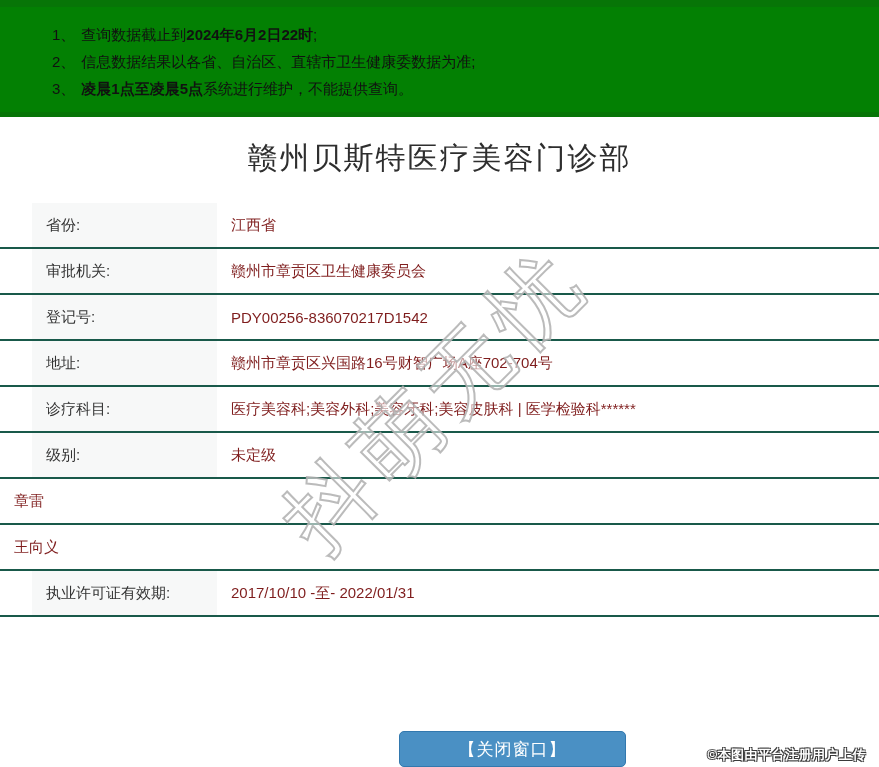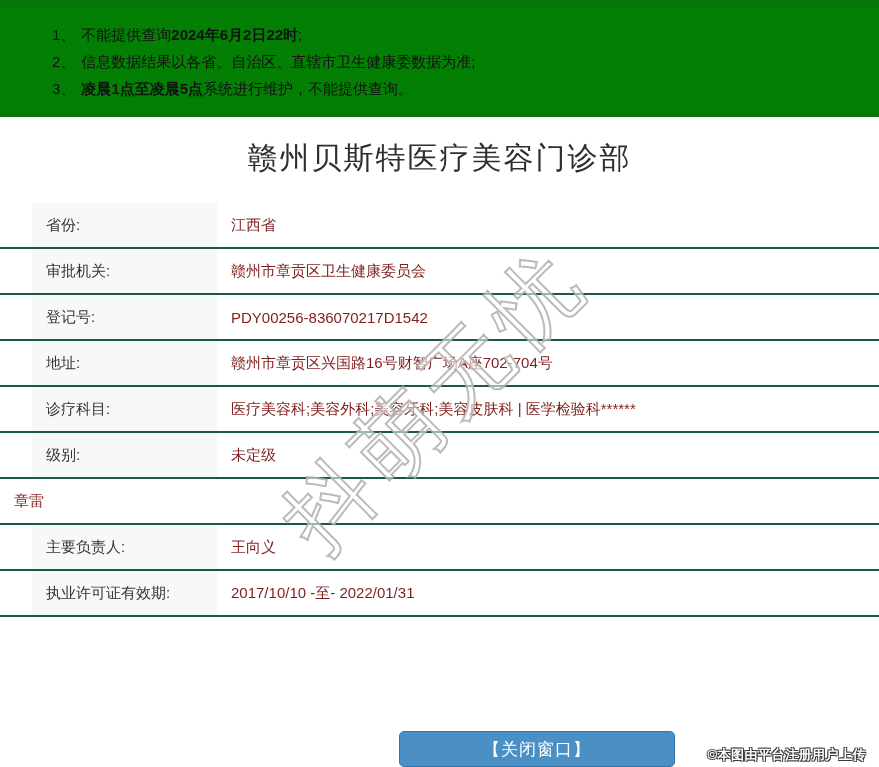--- a/index.html
+++ b/index.html
@@ -77,21 +77,21 @@
     color:rgba(255,255,255,0.55);
     -webkit-text-stroke:2px rgba(175,175,175,0.85);
     pointer-events:none;
     z-index:5;
     white-space:nowrap;
   }
   
   .close-btn{
     position:absolute;
     left:399px;top:731px;
-    width:276px;height:36px;
+    width:227px;height:36px;
     background:var(--button-blue,#4a90c4);
     border:1px solid var(--button-border,#3278ae);
     border-radius:5px;
     color:#fff;
     font-size:17px;
     display:flex;
     align-items:center;
     justify-content:center;
     cursor:pointer;
     font-family:inherit;
@@ -108,21 +108,21 @@
     text-shadow:-1px -1px 0 #3a3a3a,1px -1px 0 #3a3a3a,-1px 1px 0 #3a3a3a,1px 1px 0 #3a3a3a;
     z-index:6;
   }
 </style>
 </head>
 <body>
 
 <div class="page" style="--banner-green: #038003; --banner-edge: #077507; --separator: #19594a; --label-bg: #f7f8f8; --button-blue: #4a90c4; --button-border: #3278ae;">
 
   <div class="banner">
-      <div class="notice-line"><span class="notice-num">1、</span><span>不能提供查询</span><b>2024年6月2日22时</b><span>;</span></div>
+      <div class="notice-line"><span class="notice-num">1、</span><span>查询数据截止到</span><b>2024年6月2日22时</b><span>;</span></div>
       <div class="notice-line"><span class="notice-num">2、</span><span>信息数据结果以各省、自治区、直辖市卫生健康委数据为准;</span></div>
       <div class="notice-line"><span class="notice-num">3、</span><b>凌晨1点至凌晨5点</b><span>系统进行维护，不能提供查询。</span></div>
     </div>
 
   <div class="title">赣州贝斯特医疗美容门诊部</div>
 
   <div class="info-table">
       <div class="info-row">
         <div class="cell label">省份:</div>
         <div class="cell value">江西省</div>
@@ -144,21 +144,20 @@
         <div class="cell value">医疗美容科;美容外科;美容牙科;美容皮肤科 | 医学检验科******</div>
       </div>
       <div class="info-row">
         <div class="cell label">级别:</div>
         <div class="cell value">未定级</div>
       </div>
       <div class="info-row">
         <div class="cell value">章雷</div>
       </div>
       <div class="info-row">
-        <div class="cell label">主要负责人:</div>
         <div class="cell value">王向义</div>
       </div>
       <div class="info-row">
         <div class="cell label">执业许可证有效期:</div>
         <div class="cell value">2017/10/10 -至- 2022/01/31</div>
       </div>
     </div>
 
   <div class="wm-diagonal">抖萌无忧</div>
 

